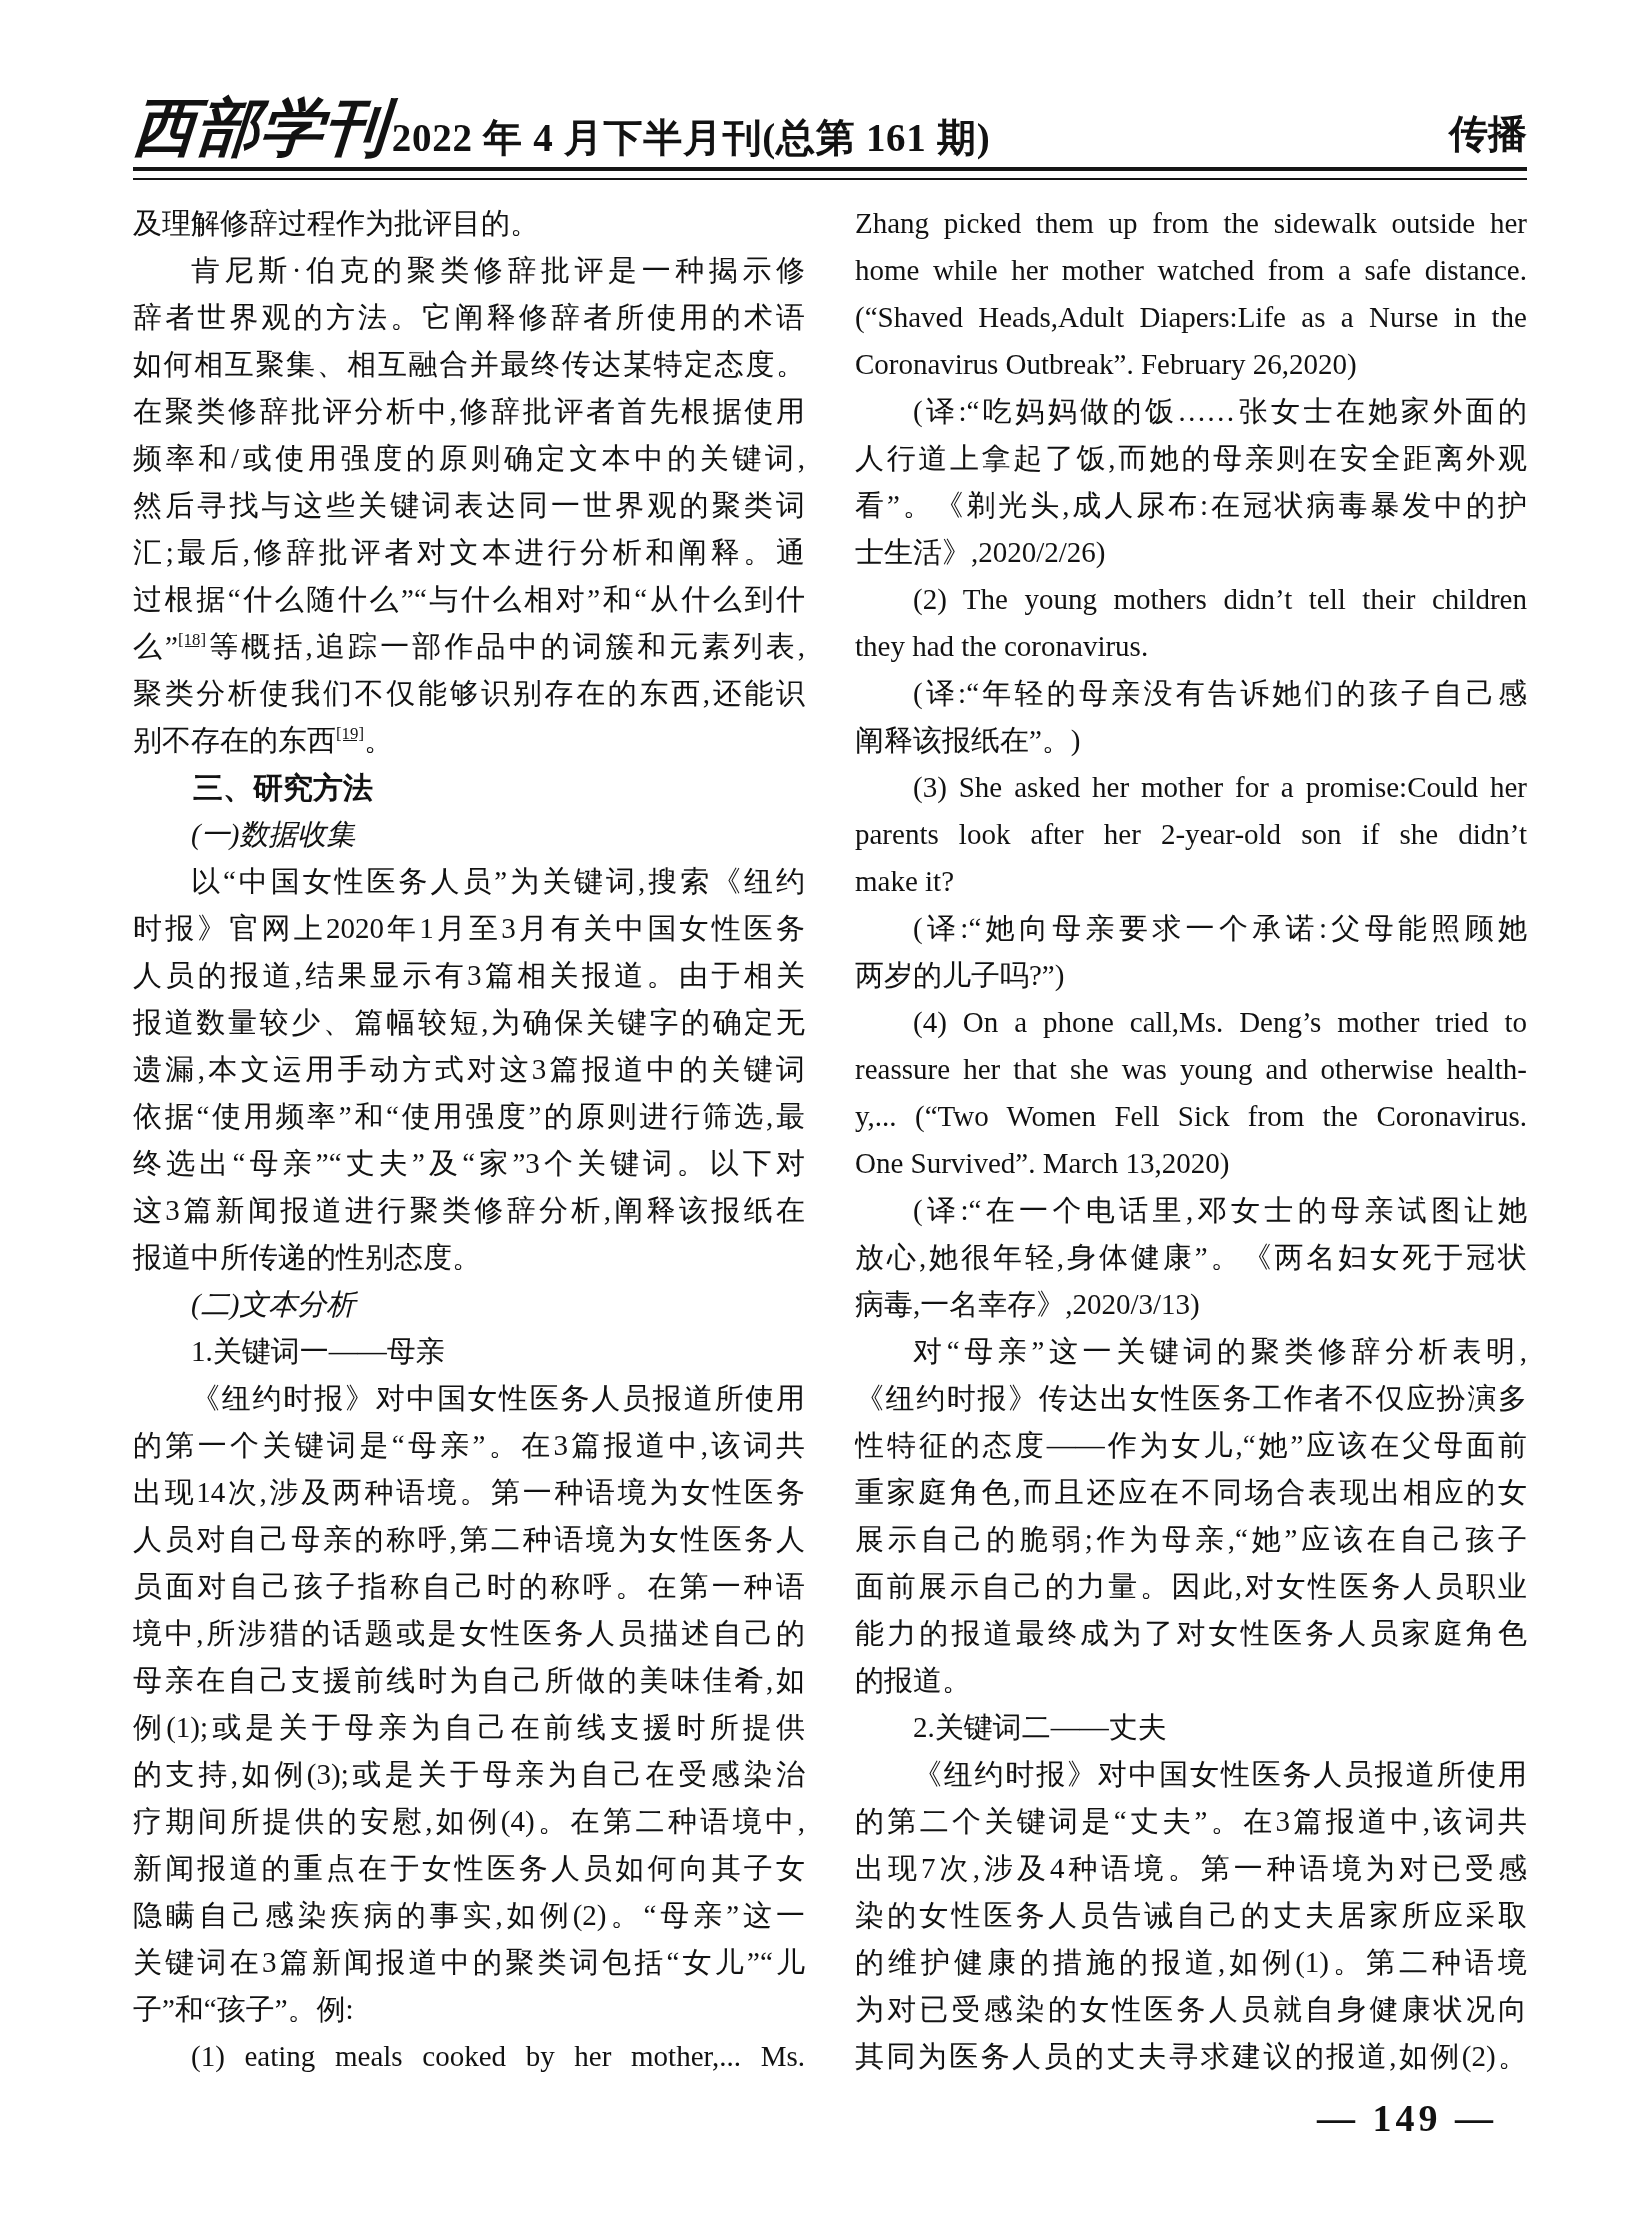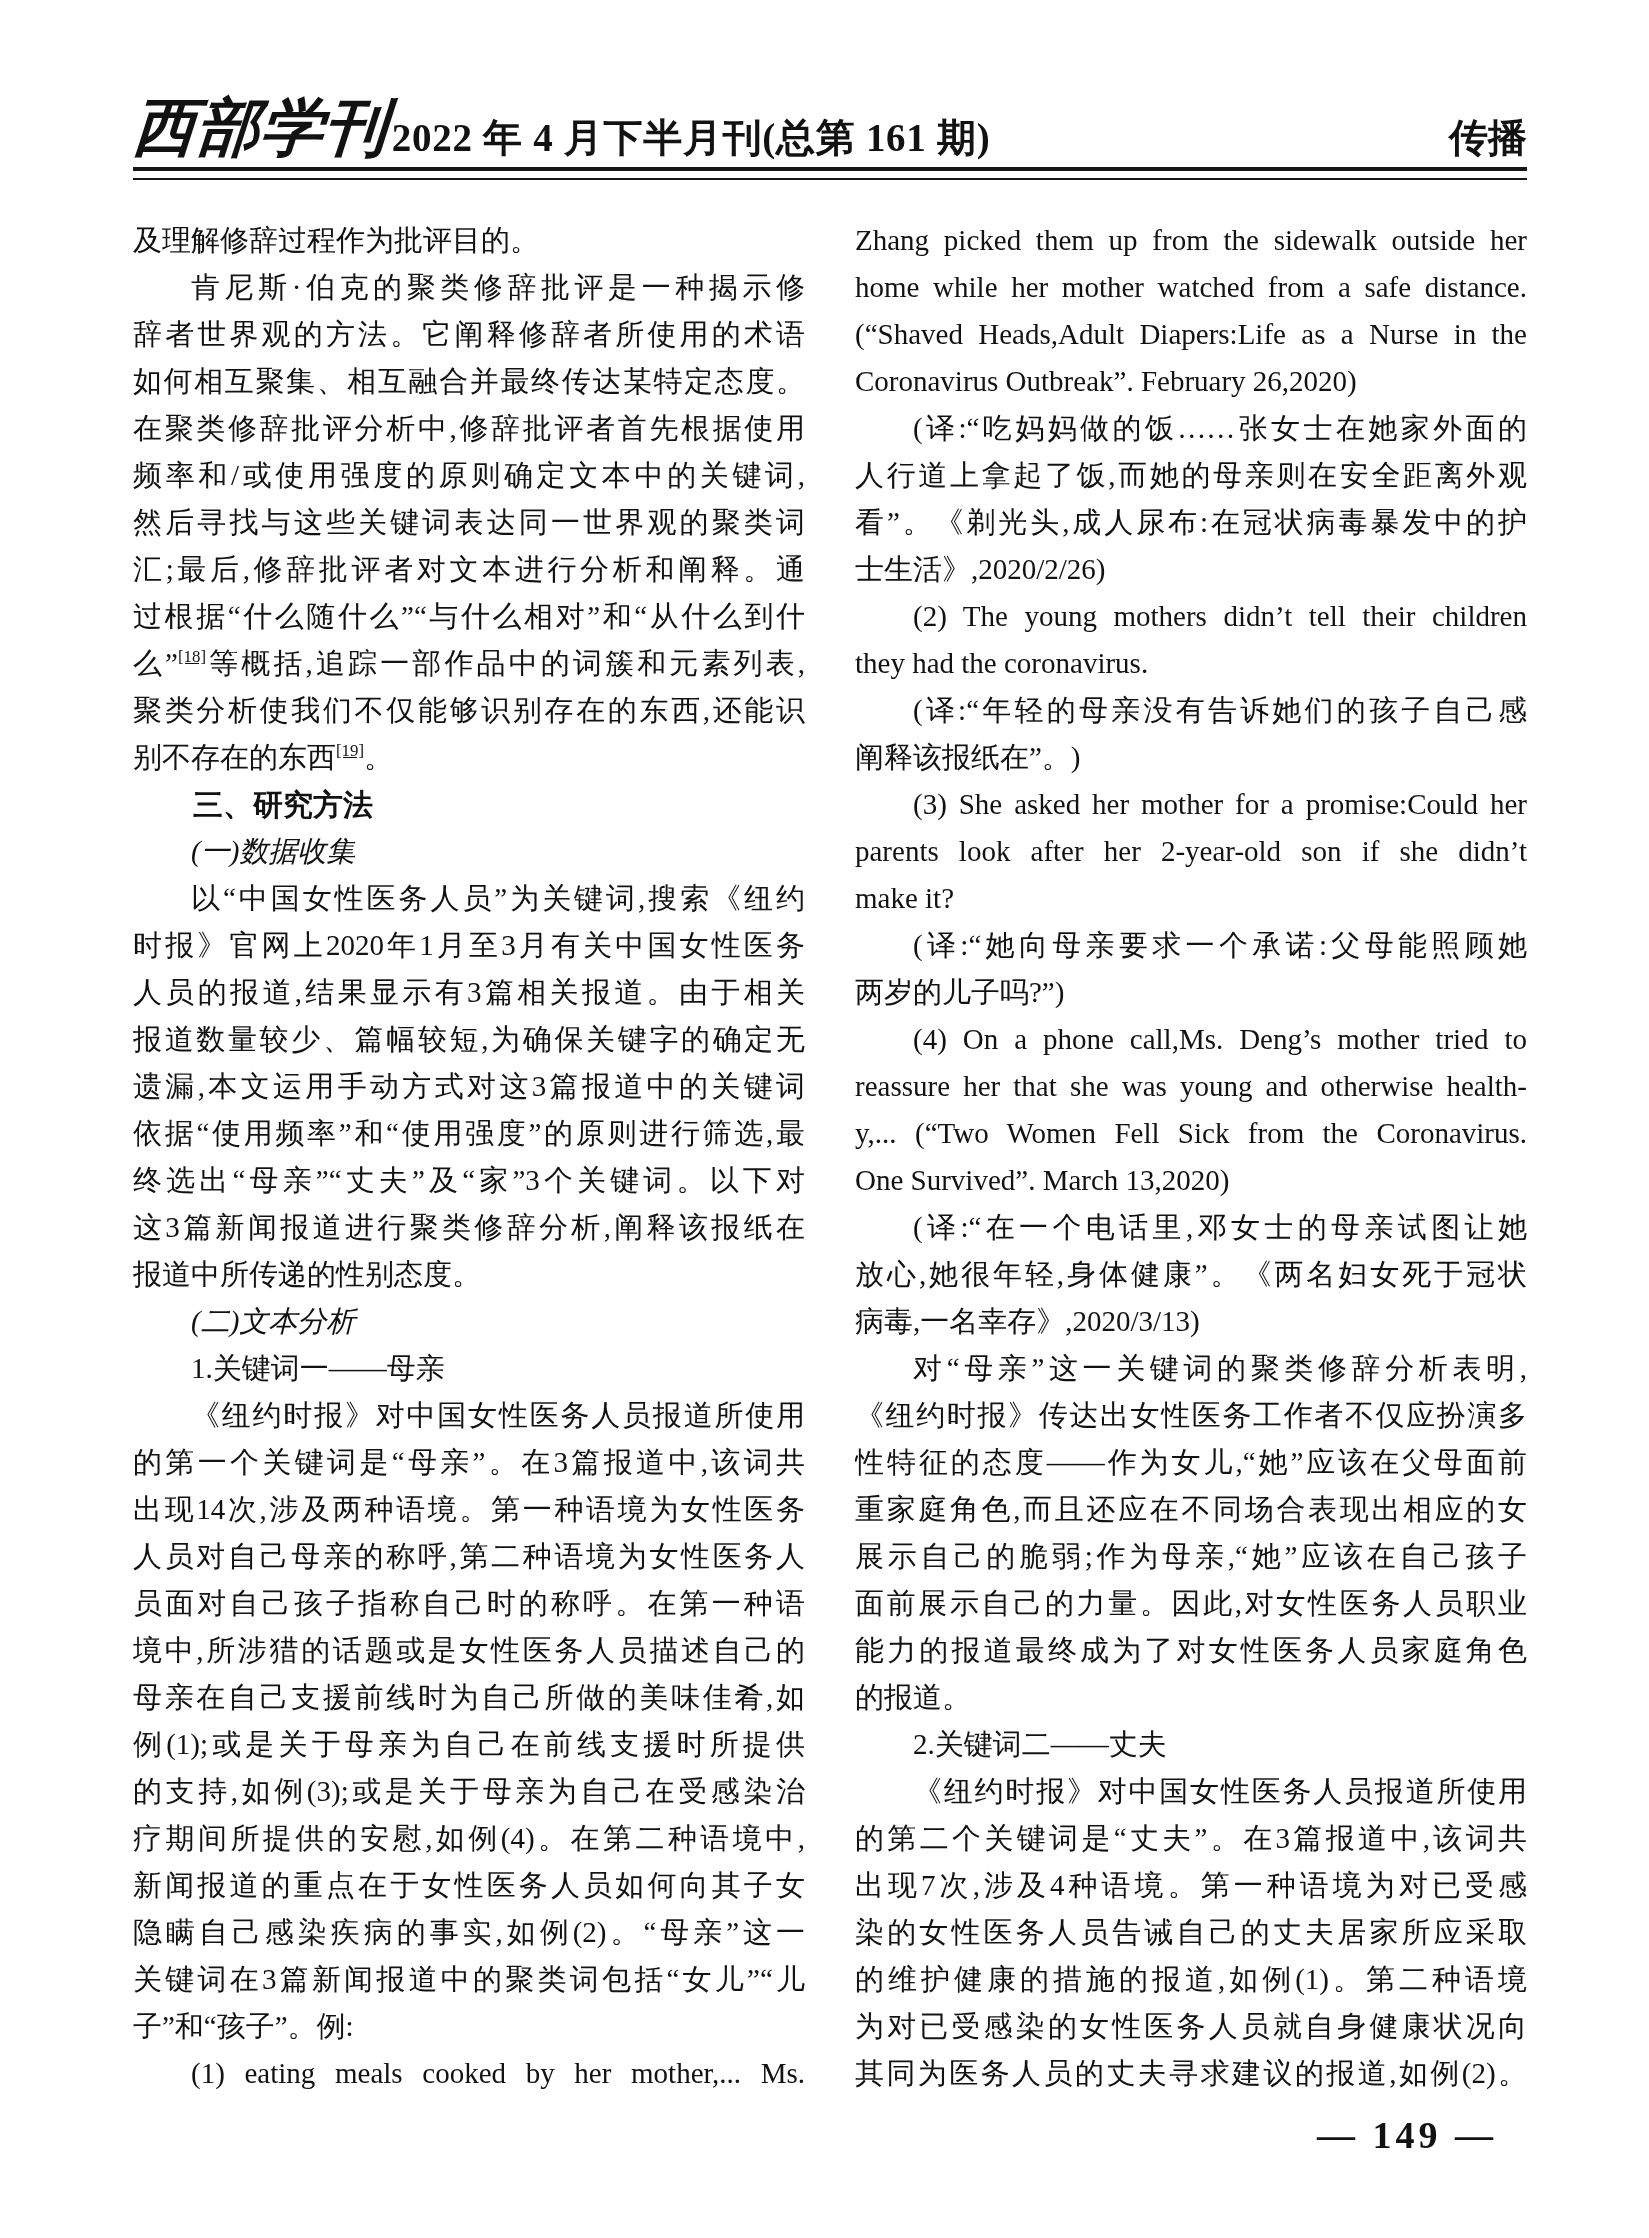--- a/index.html
+++ b/index.html
@@ -7,24 +7,24 @@
   .content{padding:98px 123px 0 133px;}
 
   .hdr{display:flex;justify-content:space-between;align-items:flex-end;}
   .hdr-left{display:flex;align-items:flex-end;gap:4px;}
   .logo{
     font-family:"DejaVu Serif","Liberation Serif",serif;
     font-size:63px;line-height:.95;font-weight:900;font-style:italic;
     letter-spacing:0.7px;transform:skewX(-4deg);display:inline-block;
   }
   .issue{font-family:"Liberation Serif","DejaVu Serif",serif;font-weight:700;font-size:39px;line-height:1.02;letter-spacing:0.7px;}
-  .section{font-family:Liberation Sans, sans-serif;font-weight:700;font-size:39px;line-height:1.02;}
+  .section{font-family:Liberation Mono, monospace;font-weight:700;font-size:39px;line-height:1.02;}
   .rule{margin-top:9.3px;height:6.6px;border-top:4.7px solid #161616;border-bottom:2.7px solid #161616;}
 
-  .cols{display:flex;justify-content:space-between;margin-top:37px;}
+  .cols{display:flex;justify-content:space-between;margin-top:20px;}
   .col{width:672px;}
 
   .line{
     font-family:"Liberation Serif","DejaVu Serif",serif;
     font-size:29px;height:47px;line-height:47px;
     overflow:hidden;white-space:normal;
     text-align:left;
   }
   .line.fill{text-align:justify;text-align-last:justify;text-justify:inter-ideograph;}
   .line.ind{text-indent:2em;}

